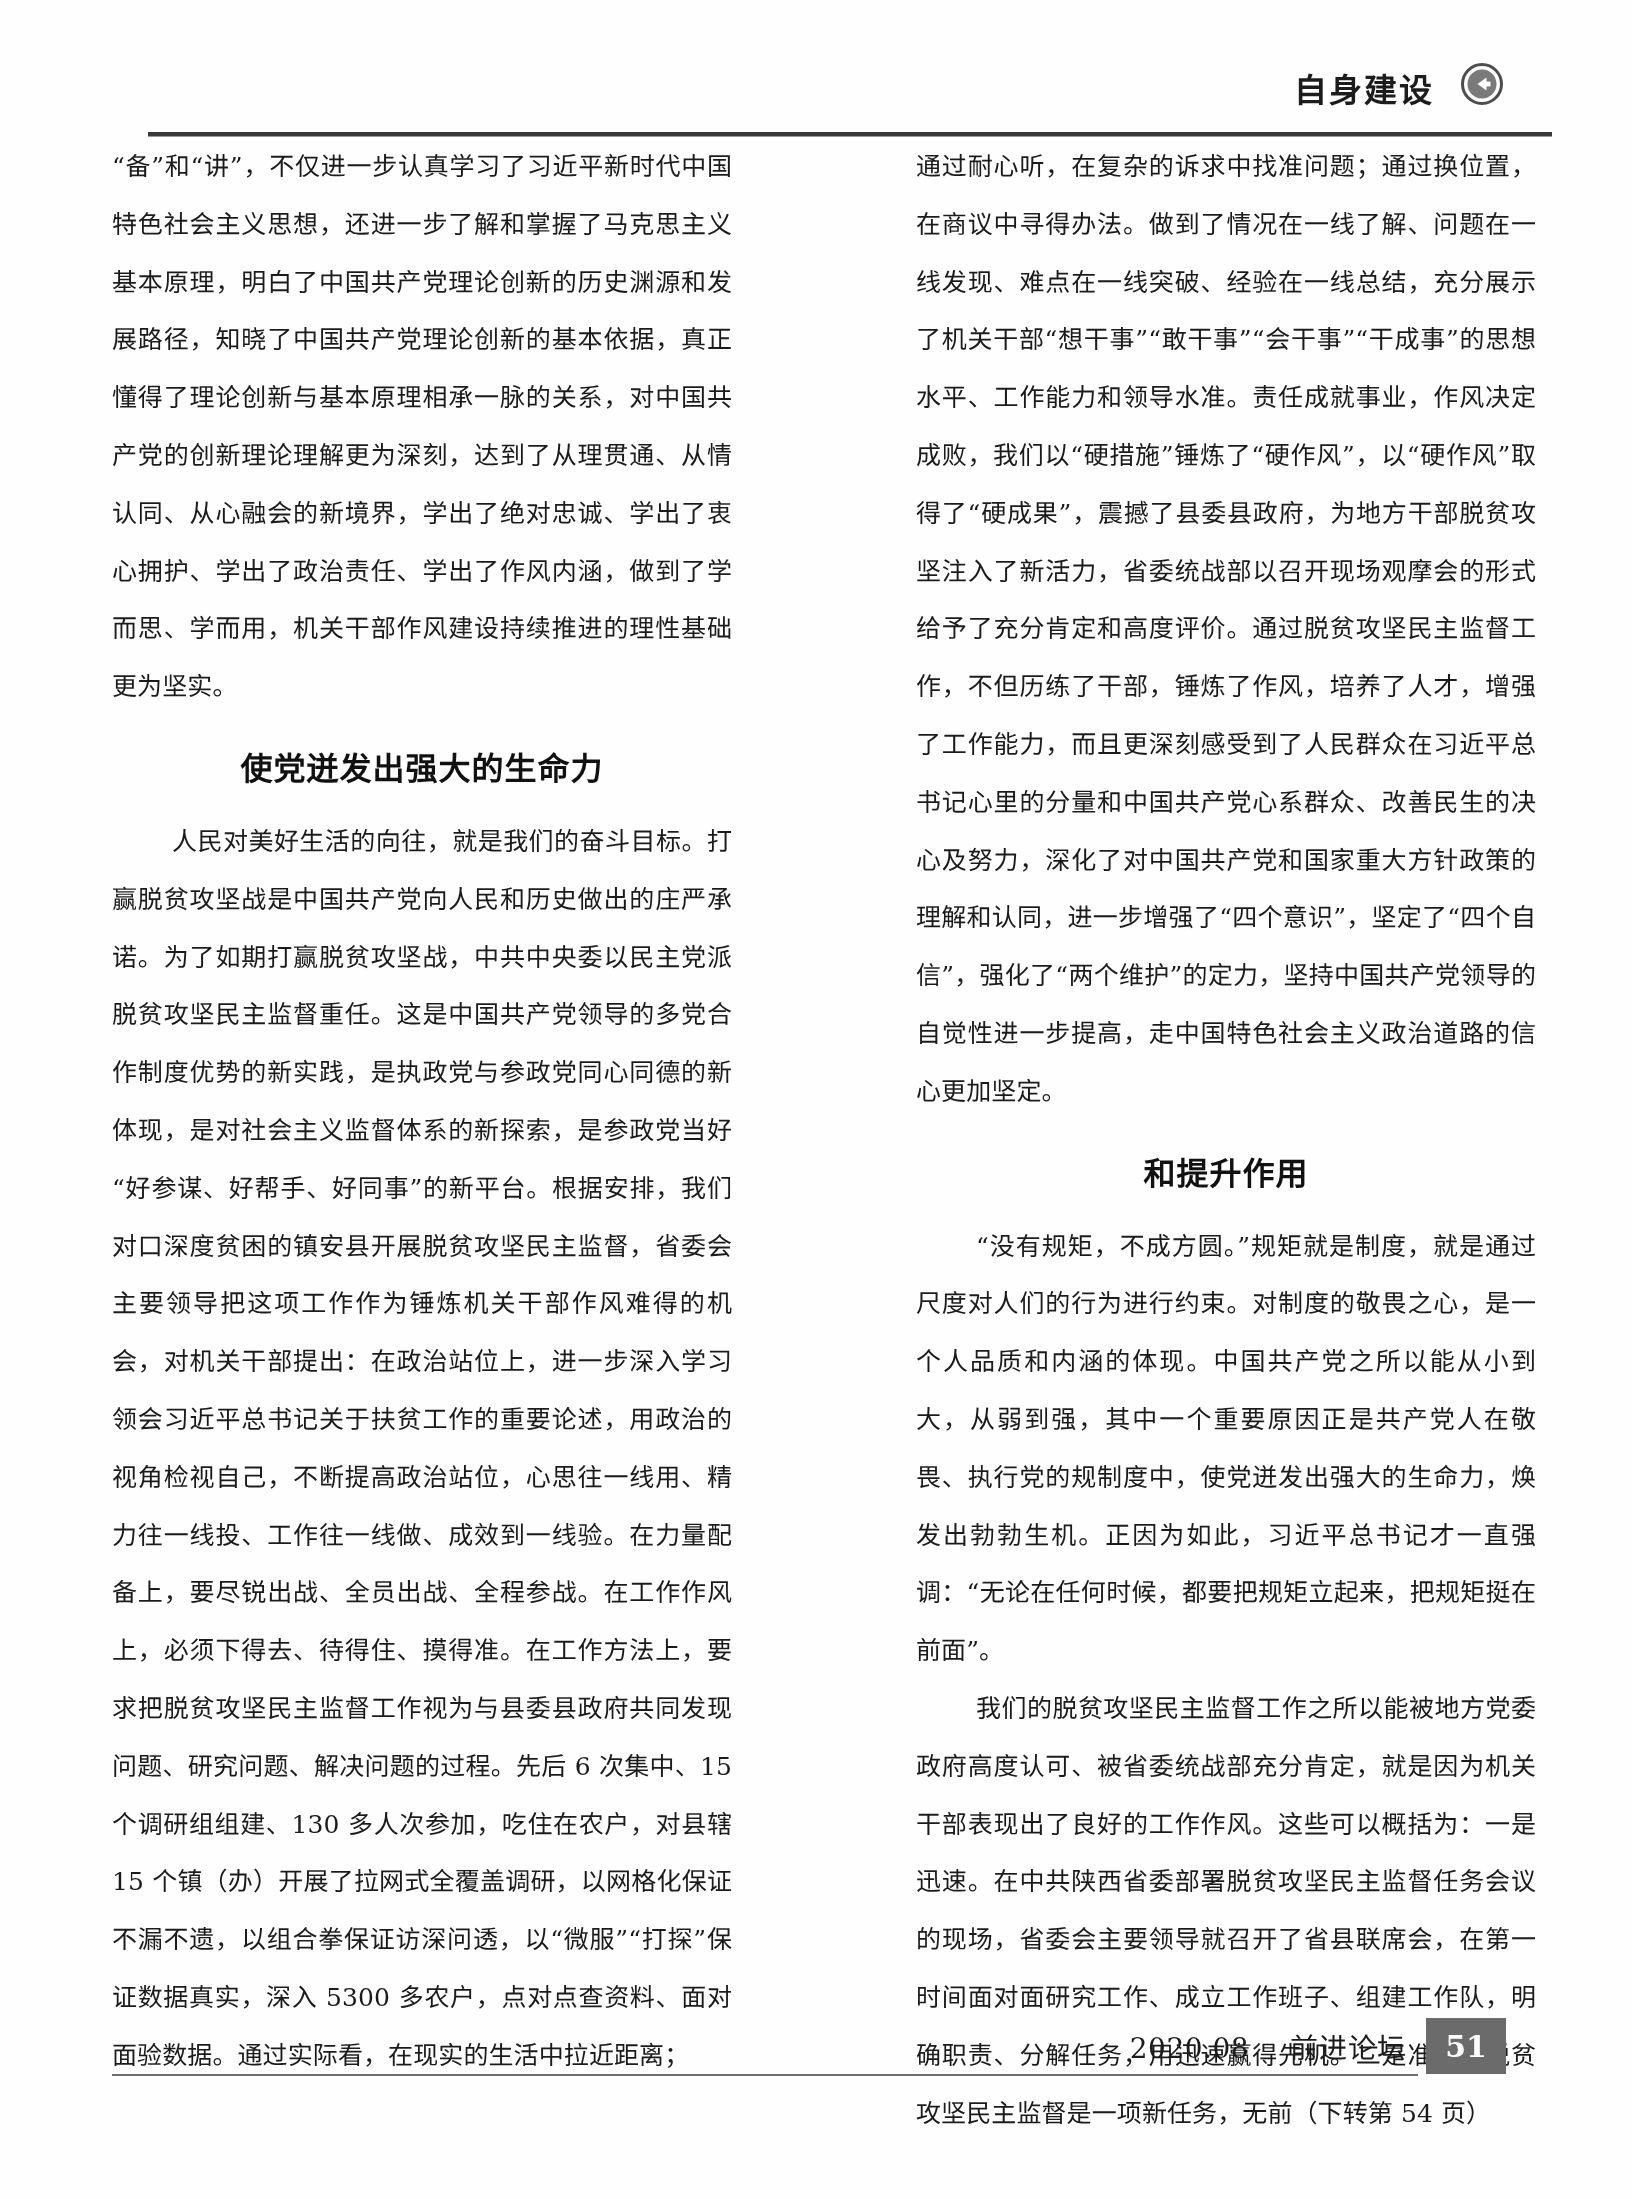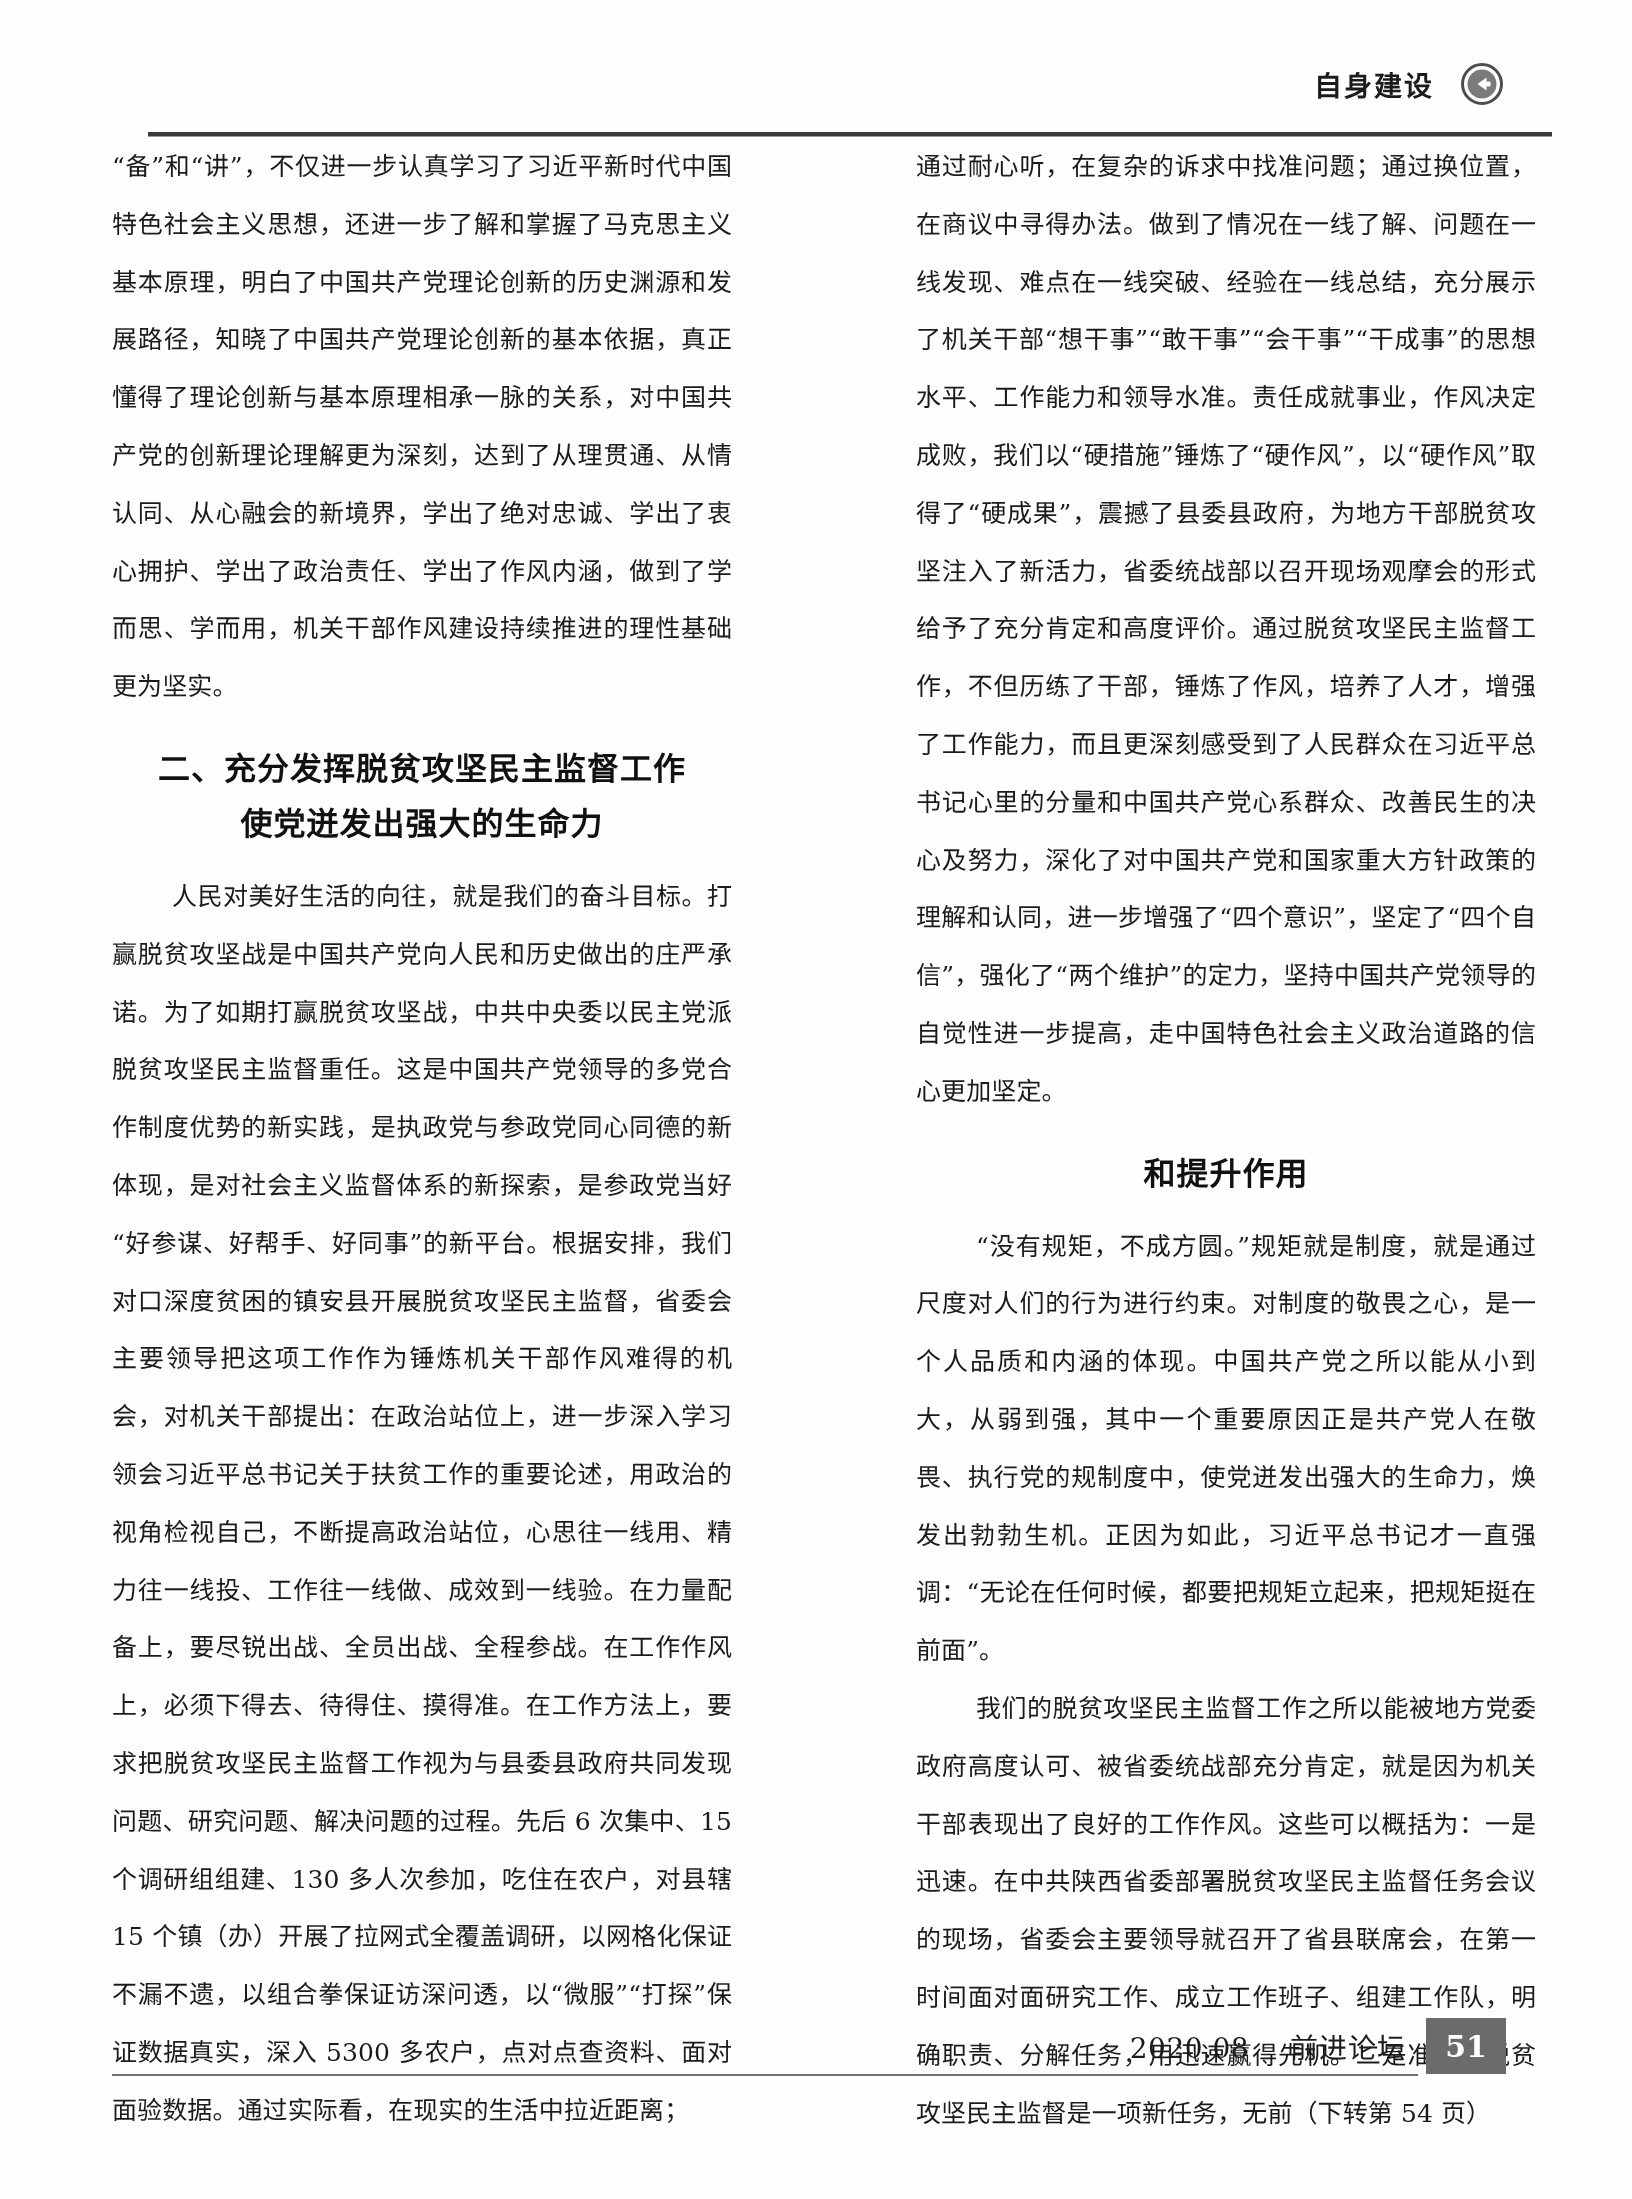--- a/index.html
+++ b/index.html
@@ -30,21 +30,21 @@
     position: absolute;
     left: 148px;
     top: 62px;
     width: 1404px;
     height: 70px;
   }
   .header-title {
     position: absolute;
     right: 118px;
     top: 2px;
-    font-size: 28px;
+    font-size: 33px;
     font-weight: 700;
     letter-spacing: 2px;
     color: #1c1c1c;
     font-family: "DejaVu Sans", "Liberation Sans", sans-serif;
     white-space: nowrap;
   }
   .header-mark {
     position: absolute;
     right: 48px;
     top: 0px;
@@ -163,21 +163,20 @@
     </div>
     <div class="header-rule"></div>
   </div>
 
   <div class="columns">
 
     <div class="col">
       <p class="body-text">“备”和“讲”，不仅进一步认真学习了习近平新时代中国特色社会主义思想，还进一步了解和掌握了马克思主义基本原理，明白了中国共产党理论创新的历史渊源和发展路径，知晓了中国共产党理论创新的基本依据，真正懂得了理论创新与基本原理相承一脉的关系，对中国共产党的创新理论理解更为深刻，达到了从理贯通、从情认同、从心融会的新境界，学出了绝对忠诚、学出了衷心拥护、学出了政治责任、学出了作风内涵，做到了学而思、学而用，机关干部作风建设持续推进的理性基础更为坚实。</p>
 
       <h2 class="section-heading">
-        <span class="line1">二、充分发挥脱贫攻坚民主监督工作</span>
         <span class="line2">使党迸发出强大的生命力</span>
       </h2>
 
       <p class="body-text indent">人民对美好生活的向往，就是我们的奋斗目标。打赢脱贫攻坚战是中国共产党向人民和历史做出的庄严承诺。为了如期打赢脱贫攻坚战，中共中央委以民主党派脱贫攻坚民主监督重任。这是中国共产党领导的多党合作制度优势的新实践，是执政党与参政党同心同德的新体现，是对社会主义监督体系的新探索，是参政党当好“好参谋、好帮手、好同事”的新平台。根据安排，我们对口深度贫困的镇安县开展脱贫攻坚民主监督，省委会主要领导把这项工作作为锤炼机关干部作风难得的机会，对机关干部提出：在政治站位上，进一步深入学习领会习近平总书记关于扶贫工作的重要论述，用政治的视角检视自己，不断提高政治站位，心思往一线用、精力往一线投、工作往一线做、成效到一线验。在力量配备上，要尽锐出战、全员出战、全程参战。在工作作风上，必须下得去、待得住、摸得准。在工作方法上，要求把脱贫攻坚民主监督工作视为与县委县政府共同发现问题、研究问题、解决问题的过程。先后 6 次集中、15 个调研组组建、130 多人次参加，吃住在农户，对县辖 15 个镇（办）开展了拉网式全覆盖调研，以网格化保证不漏不遗，以组合拳保证访深问透，以“微服”“打探”保证数据真实，深入 5300 多农户，点对点查资料、面对面验数据。通过实际看，在现实的生活中拉近距离；</p>
     </div>
 
     <div class="col">
       <p class="body-text">通过耐心听，在复杂的诉求中找准问题；通过换位置，在商议中寻得办法。做到了情况在一线了解、问题在一线发现、难点在一线突破、经验在一线总结，充分展示了机关干部“想干事”“敢干事”“会干事”“干成事”的思想水平、工作能力和领导水准。责任成就事业，作风决定成败，我们以“硬措施”锤炼了“硬作风”，以“硬作风”取得了“硬成果”，震撼了县委县政府，为地方干部脱贫攻坚注入了新活力，省委统战部以召开现场观摩会的形式给予了充分肯定和高度评价。通过脱贫攻坚民主监督工作，不但历练了干部，锤炼了作风，培养了人才，增强了工作能力，而且更深刻感受到了人民群众在习近平总书记心里的分量和中国共产党心系群众、改善民生的决心及努力，深化了对中国共产党和国家重大方针政策的理解和认同，进一步增强了“四个意识”，坚定了“四个自信”，强化了“两个维护”的定力，坚持中国共产党领导的自觉性进一步提高，走中国特色社会主义政治道路的信心更加坚定。</p>
 
       <h2 class="section-heading">

